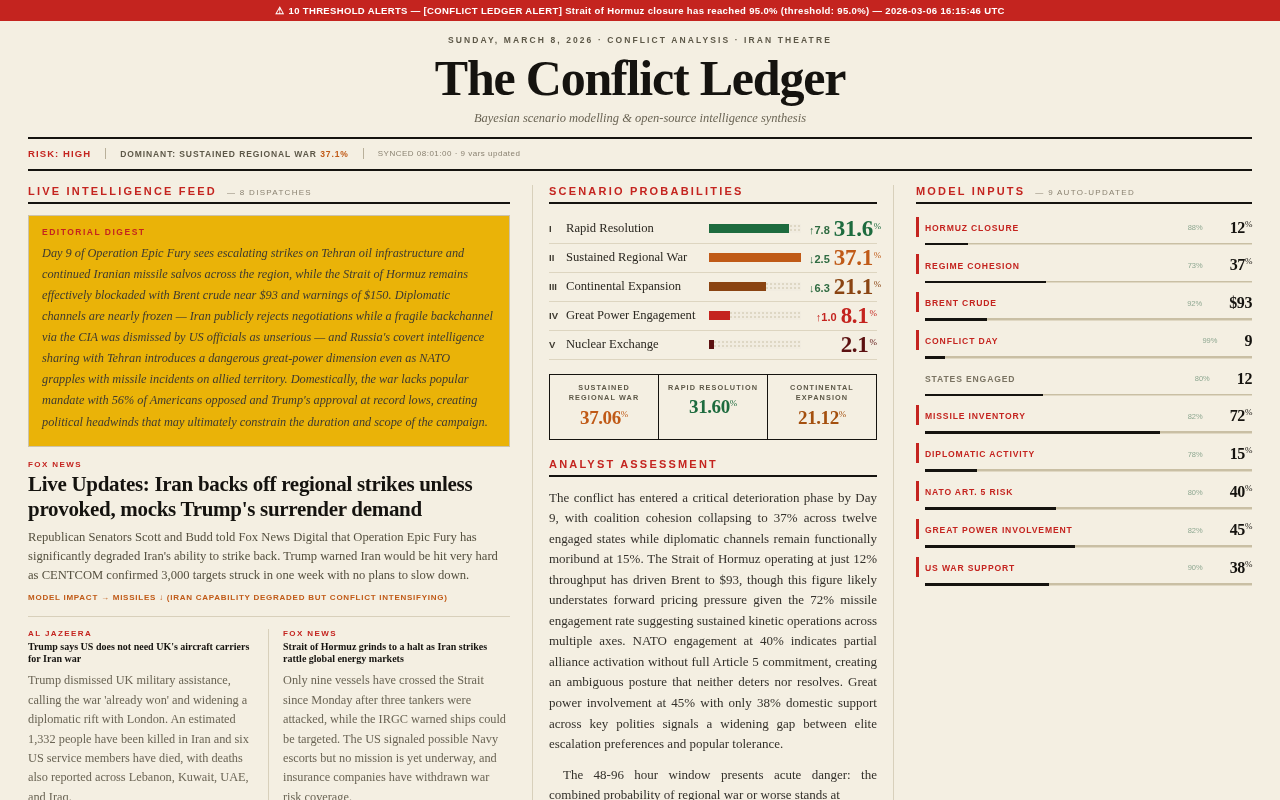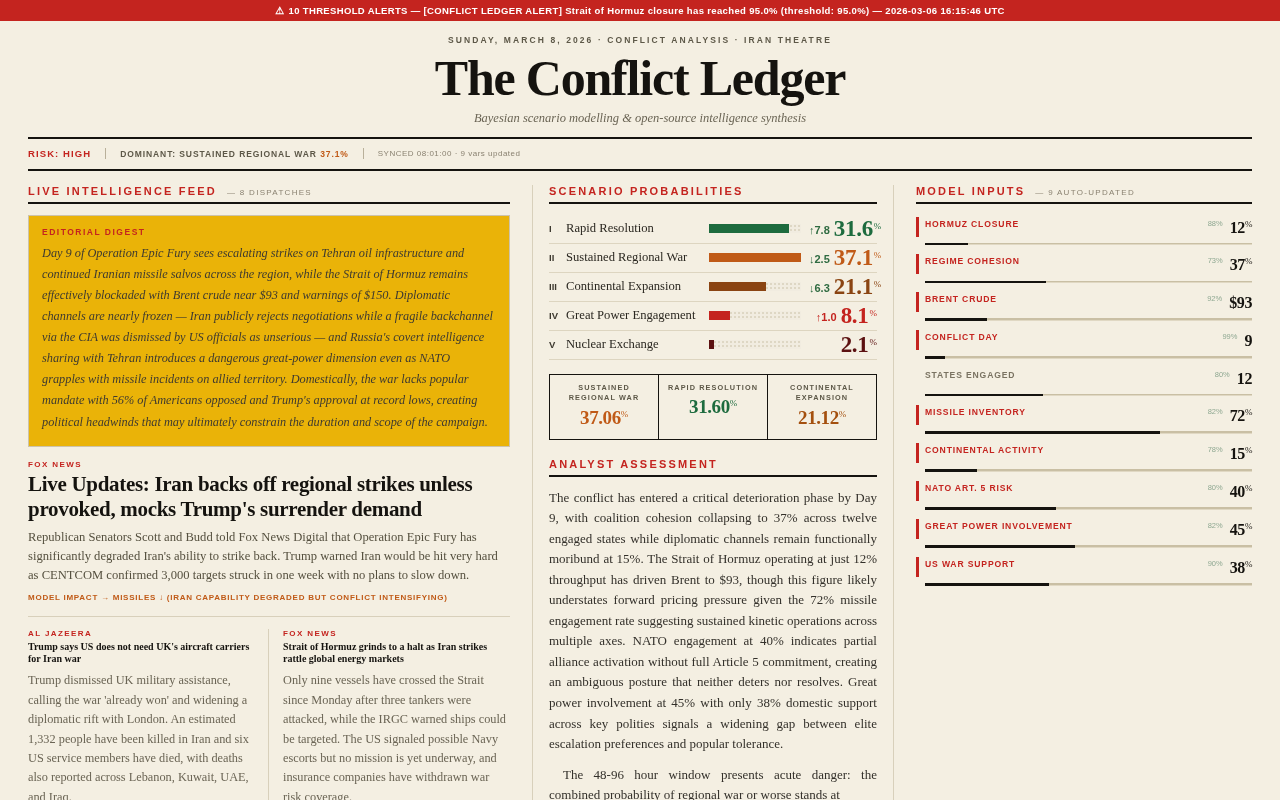--- a/index.html
+++ b/index.html
@@ -146,21 +146,21 @@
 
   #assessment { margin-top: 18px; }
   #assessment .body p {
     font-size: 13px; line-height: 1.58; color: #33302a; text-align: justify;
   }
   #assessment .body p + p { text-indent: 14px; margin-top: 10px; }
 
   
   .mi-row { padding: 4px 0 0 9px; position: relative; margin-bottom: 7px; }
   .mi-row .accent { position: absolute; left: 0; top: 2px; width: 2.6px; height: 20px; background: #c4241f; }
-  .mi-top { display: flex; align-items: flex-start; }
+  .mi-top { display: flex; align-items: center; gap: 20px; }
   .mi-name {
     flex: 1; font-family: "Liberation Sans", sans-serif;
     font-size: 8.6px; font-weight: bold; letter-spacing: .85px; color: #c4241f;
   }
   .mi-row.no-accent .mi-name { color: #7a7362; }
   .mi-conf {
     font-family: "Liberation Sans", sans-serif; font-size: 7.5px;
     color: #8fa892; margin-right: 7px;
   }
   .mi-val { font-weight: bold; font-size: 16px; color: #15130f; letter-spacing: -.4px; }
@@ -370,21 +370,21 @@
             <span class="mi-conf">82%</span>
             <span class="mi-val">72<sup>%</sup></span>
           </div>
           <div class="mi-track">
             <i style="width:72%"></i>
           </div>
         </div>
         <div class="mi-row ">
           <span class="accent"></span>
           <div class="mi-top">
-            <span class="mi-name">CONTINENTAL ACTIVITY</span>
+            <span class="mi-name">DIPLOMATIC ACTIVITY</span>
             <span class="mi-conf">78%</span>
             <span class="mi-val">15<sup>%</sup></span>
           </div>
           <div class="mi-track">
             <i style="width:16%"></i>
           </div>
         </div>
         <div class="mi-row ">
           <span class="accent"></span>
           <div class="mi-top">

